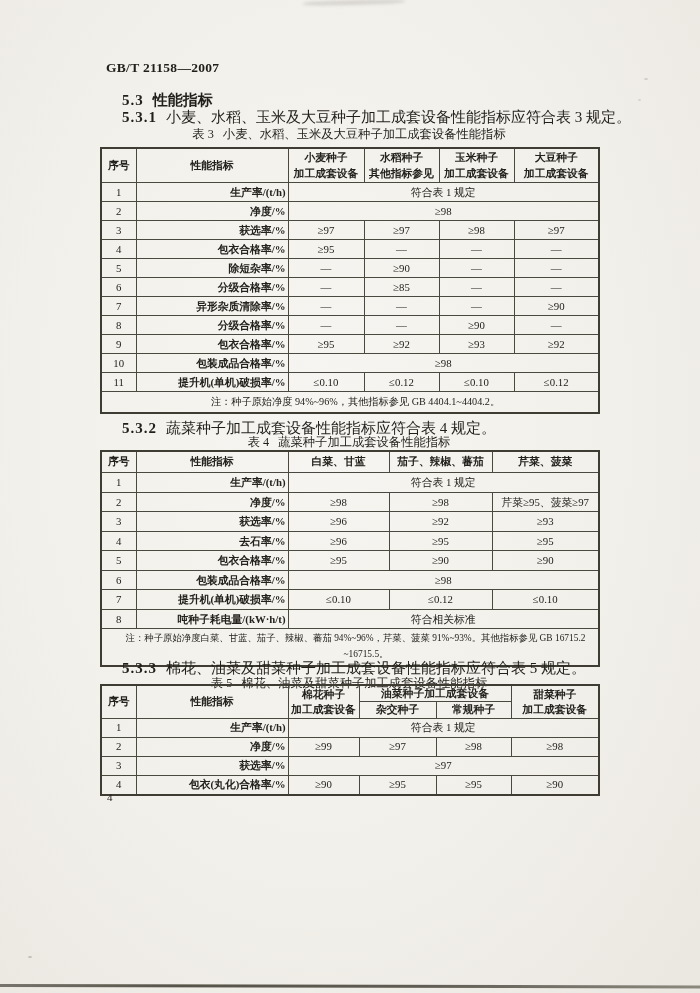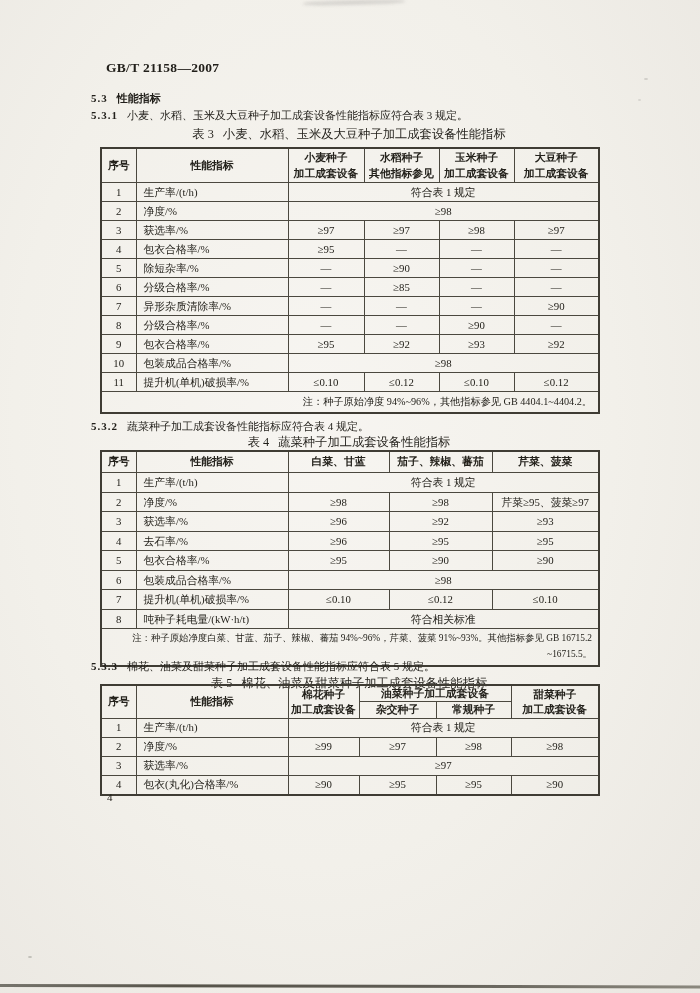--- a/index.html
+++ b/index.html
@@ -27,21 +27,21 @@
   .bottom-edge{
     position:absolute;left:0;top:984px;width:700px;height:2.6px;
     background:linear-gradient(90deg,#76746c,#565349 25%,#5f5c54 60%,#8b887e);
     transform:rotate(0.12deg);transform-origin:left center;
   }
   
   .doc-header{
     position:absolute;left:106px;top:60px;
     font-size:13.5px;font-weight:bold;color:#211f1a;letter-spacing:.3px;
   }
-  .clause{position:absolute;left:91px;font-size:11px;color:#211f1a;white-space:nowrap;}
+  .clause{position:absolute;left:122px;font-size:15px;color:#211f1a;white-space:nowrap;}
   .clause .num{font-weight:bold;margin-right:9px;letter-spacing:1px;}
   .c53{top:91px;}
   .c53 .txt{font-weight:bold;}
   .c531{top:108px;}
   .c532{top:419px;}
   .c533{top:659px;}
   .tbl-title{
     position:absolute;left:100px;width:498px;text-align:center;
     font-weight:normal;font-size:12.3px;color:#211f1a;white-space:nowrap;
   }
@@ -58,23 +58,23 @@
   th,td{
     border:1px solid #4b483f;color:#24221c;padding:0 2px;
     text-align:center;vertical-align:middle;overflow:hidden;
   }
   th{font-size:10.8px;font-weight:bold;white-space:pre-line;line-height:1.42;}
   td{font-size:10.8px;height:18px;line-height:1.15;}
   .pt3 th{height:33px;}
   .pt4 th{height:20px;}
   .pt5 th{height:15px;}
   .pt4 td{height:18.5px;}
-  td.al-left{text-align:left;padding-left:7px;}
+  td.al-left{text-align:right;padding-left:7px;font-weight:bold;}
   .note-cell{
-    text-align:right;font-size:10.2px;height:auto;
+    text-align:center;font-size:10.2px;height:auto;
     padding:2px 6px 2px 38px;text-indent:-21px;
     white-space:pre-line;line-height:1.6;border-radius:9px;
   }
   .pt4 .note-cell{font-size:9.4px;line-height:1.7;}
   .page-num{position:absolute;left:107px;top:791px;font-size:11px;color:#24221c;}
 </style>
 </head>
 <body>
 
 <div class="paper">

